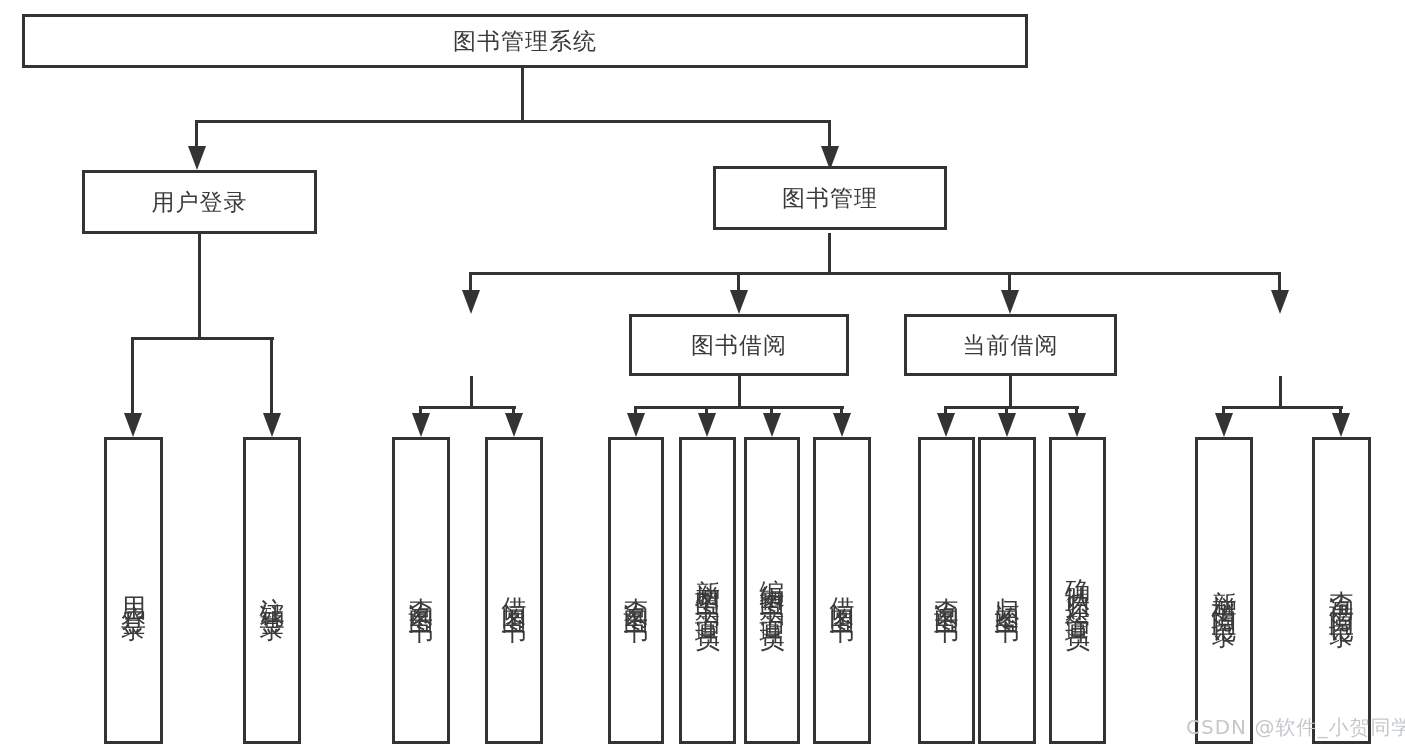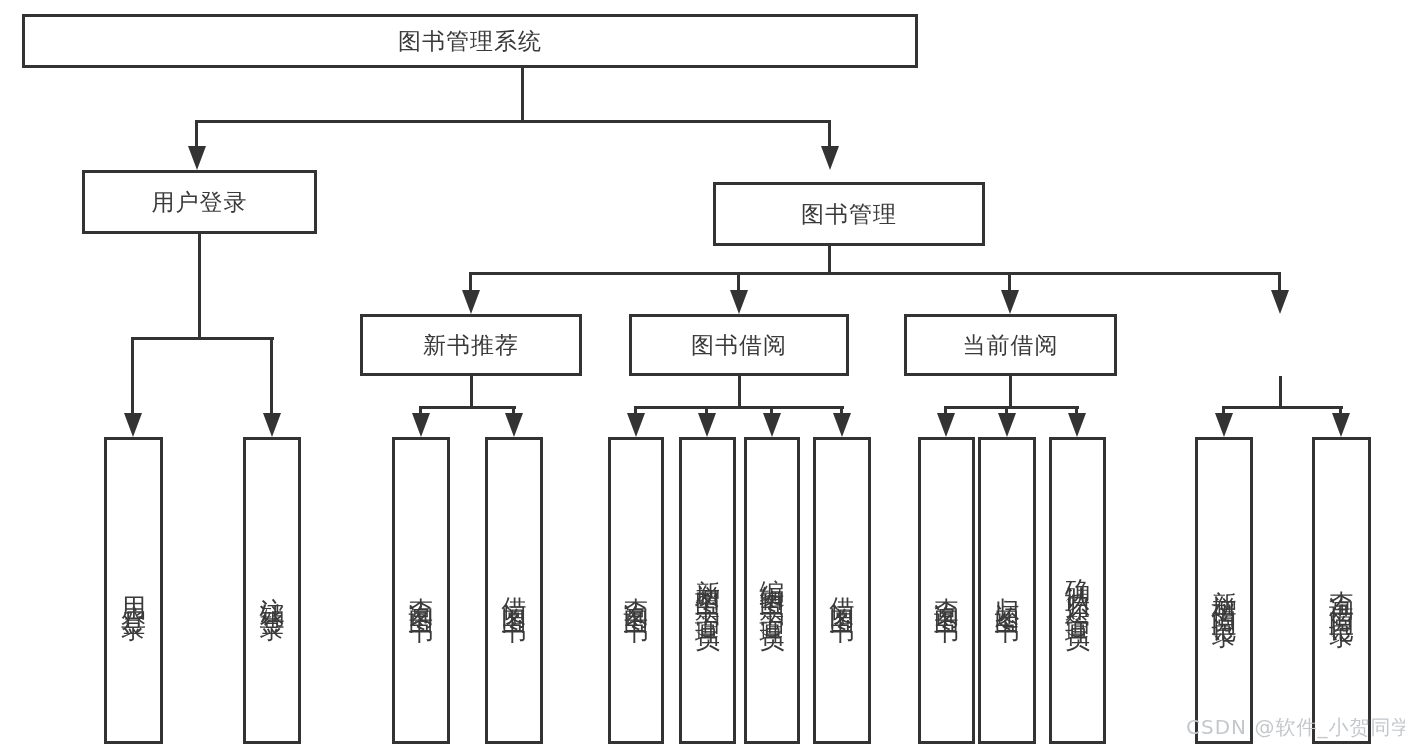--- a/index.html
+++ b/index.html
@@ -65,43 +65,42 @@
     letter-spacing:1px;
     white-space:nowrap;
     z-index:5;
   }
 </style>
 </head>
 <body>
 
 <div class="canvas">
 
-  <div class="node" style="left:22px;top:14px;width:896px;height:54px">图书管理系统</div>
+  <div class="node" style="left:22px;top:14px;width:1006px;height:54px">图书管理系统</div>
 
   <div class="vline" style="left:521px;top:68px;height:52px"></div>
   <div class="hline" style="left:197px;top:120px;width:634px"></div>
   <div class="arrow" style="left:188px;top:120px;height:50px"></div>
   <div class="arrow" style="left:821px;top:120px;height:50px"></div>
 
   <div class="node" style="left:82px;top:170px;width:235px;height:64px">用户登录</div>
-  <div class="node" style="left:713px;top:182px;width:272px;height:64px">图书管理</div>
+  <div class="node" style="left:713px;top:166px;width:234px;height:64px">图书管理</div>
 
   <div class="vline" style="left:198px;top:234px;height:103px"></div>
   <div class="hline" style="left:132px;top:337px;width:142px"></div>
   <div class="arrow" style="left:124px;top:337px;height:100px"></div>
   <div class="arrow" style="left:263px;top:337px;height:100px"></div>
 
   <div class="vline" style="left:828px;top:233px;height:40px"></div>
   <div class="hline" style="left:470px;top:272px;width:811px"></div>
   <div class="arrow" style="left:462px;top:272px;height:42px"></div>
   <div class="arrow" style="left:730px;top:272px;height:42px"></div>
   <div class="arrow" style="left:1001px;top:272px;height:42px"></div>
   <div class="arrow" style="left:1271px;top:272px;height:42px"></div>
 
-  <div class="node" style="left:360px;top:314px;width:222px;height:62px">新书推荐</div>
   <div class="node" style="left:904px;top:314px;width:213px;height:62px">当前借阅</div>
   <div class="node" style="left:629px;top:314px;width:220px;height:62px">图书借阅</div>
 
   <div class="vline" style="left:470px;top:376px;height:30px"></div>
   <div class="hline" style="left:420px;top:406px;width:96px"></div>
   <div class="arrow" style="left:412px;top:406px;height:31px"></div>
   <div class="arrow" style="left:505px;top:406px;height:31px"></div>
 
   <div class="vline" style="left:738px;top:376px;height:30px"></div>
   <div class="hline" style="left:635px;top:406px;width:209px"></div>

